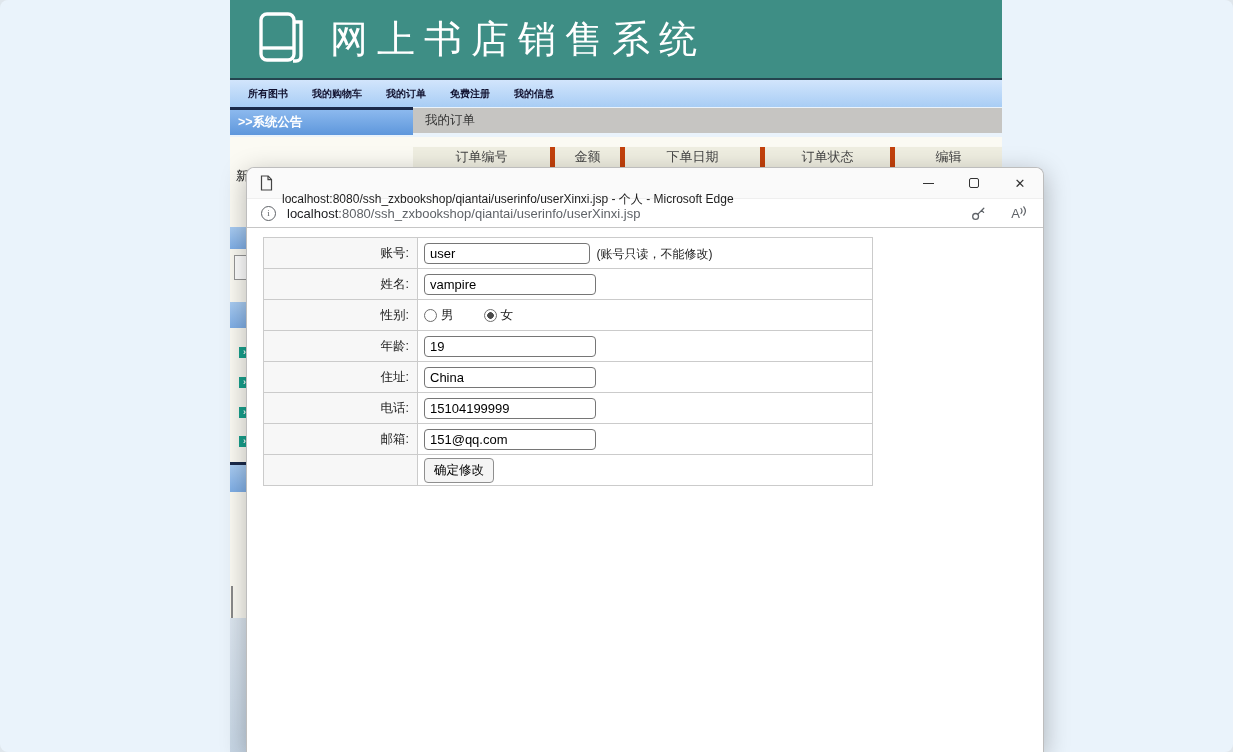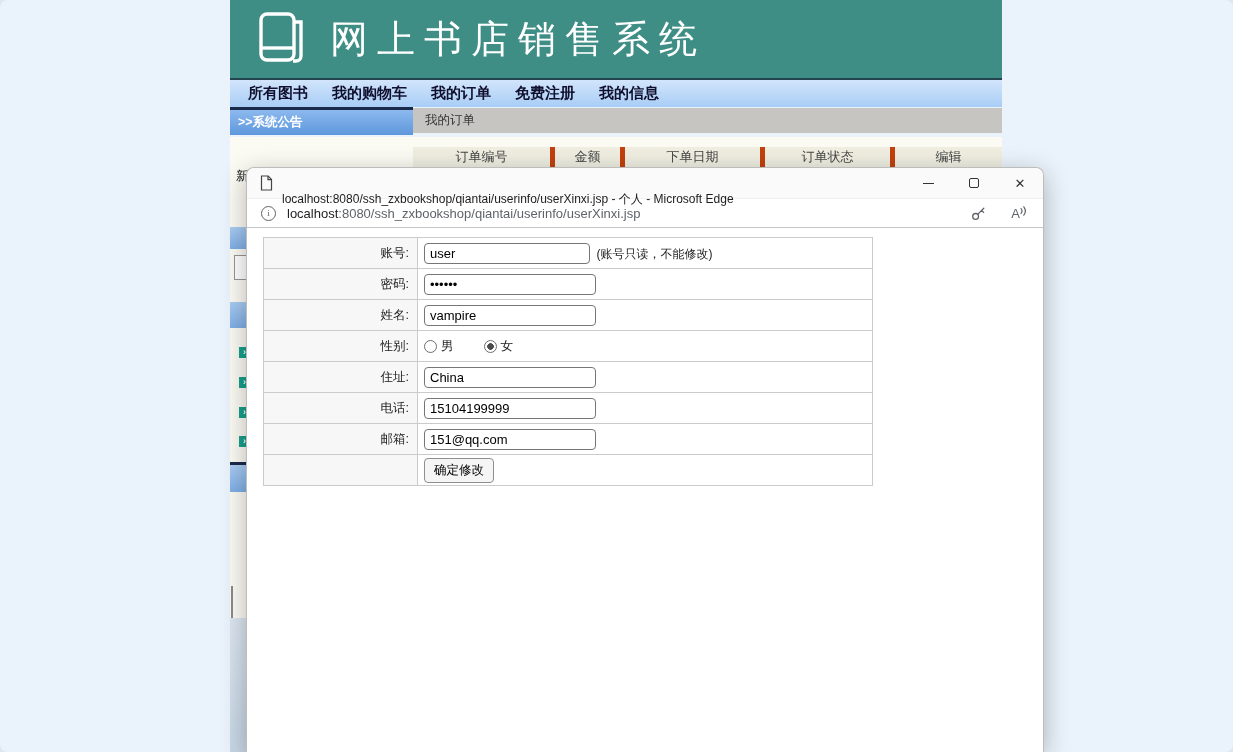--- a/index.html
+++ b/index.html
@@ -10,21 +10,21 @@
   
   .bg-page { position:absolute; left:230px; top:0; width:772px; height:752px; }
 
   .site-header { height:80px; background:#3E8E85; border-bottom:2px solid #24454F;
                  display:flex; align-items:center; padding-left:28px; }
   .site-title { color:#ffffff; font-size:38px; letter-spacing:9px; margin-left:26px;
                 font-family:"DejaVu Serif","Liberation Serif",serif; font-weight:400; }
 
   .nav-bar { height:27px; background:linear-gradient(#D2E5FC,#A8CDF5);
              display:flex; align-items:center; padding-left:18px; gap:24px; }
-  .nav-item { font-size:15px; font-weight:bold; color:#10102E; cursor:pointer; white-space:nowrap; }
+  .nav-item { font-size:10px; font-weight:bold; color:#10102E; cursor:pointer; white-space:nowrap; }
 
   .sub-header { display:flex; height:28px; }
   .sidebar-head { width:183px; border-top:3px solid #1B2A4A;
                   background:linear-gradient(#8CB9EE,#5E97DC);
                   display:flex; align-items:center; padding-left:8px;text-align:center; }
   .sidebar-head span { color:#fff; font-size:12.5px; font-weight:bold; }
   .content-head { flex:1; margin-top:1px; height:25px; background:#C6C5C2;
                   display:flex; align-items:center; padding-left:12px; }
   .content-head span { font-size:12.5px; color:#333; }
 
@@ -207,26 +207,20 @@
       <table class="uform">
         <tbody>
             <tr>
           <td class="lbl">账号:</td>
           <td class="fld">
             <input class="tin ro" type="text" readonly="" value="user" style="">
             <span class="note">(账号只读，不能修改)</span>
           </td>
         </tr>
         <tr>
-          <td class="lbl">密码:</td>
-          <td class="fld">
-            <input class="tin" type="text" value="••••••" style="">
-          </td>
-        </tr>
-        <tr>
           <td class="lbl">姓名:</td>
           <td class="fld">
             <input class="tin" type="text" value="vampire" style="">
           </td>
         </tr>
         <tr>
           <td class="lbl">性别:</td>
           <td class="fld">
             <span class="radio-group">
               <label class="radio-pair">
@@ -234,20 +228,26 @@
                 <span>男</span>
               </label>
               <label class="radio-pair">
                 <input type="radio" name="gender" checked="true" style="">
                 <span>女</span>
               </label>
             </span>
           </td>
         </tr>
         <tr>
+          <td class="lbl">年龄:</td>
+          <td class="fld">
+            <input class="tin" type="text" value="19" style="">
+          </td>
+        </tr>
+        <tr>
           <td class="lbl">住址:</td>
           <td class="fld">
             <input class="tin" type="text" value="China" style="">
           </td>
         </tr>
         <tr>
           <td class="lbl">电话:</td>
           <td class="fld">
             <input class="tin" type="text" value="15104199999" style="">
           </td>

